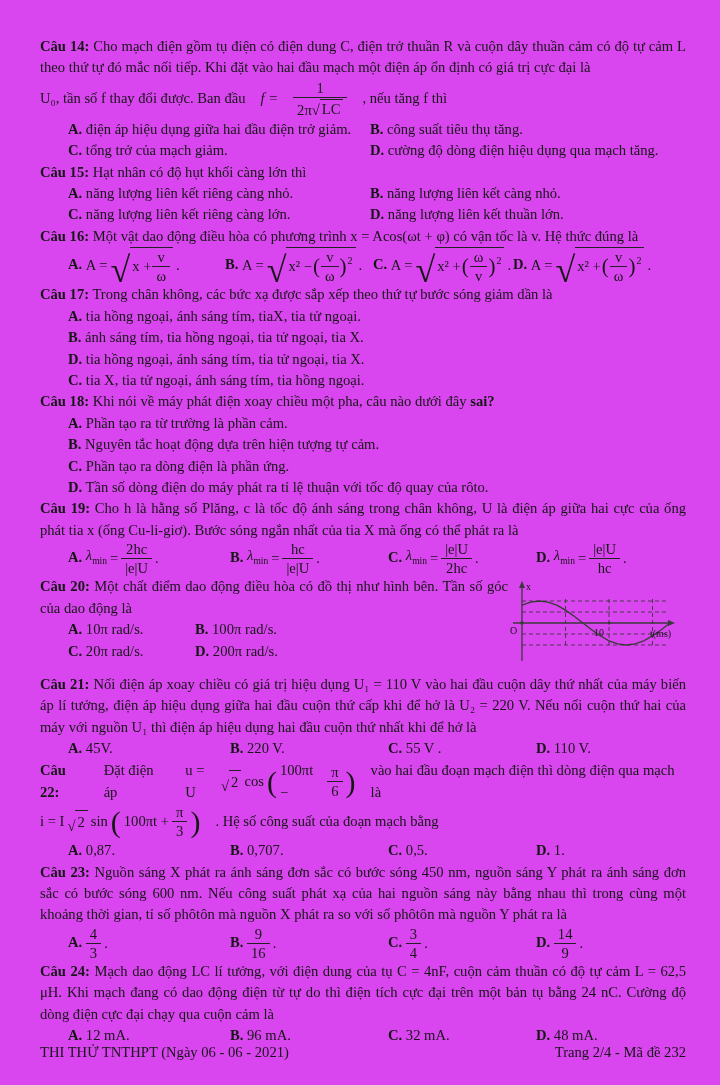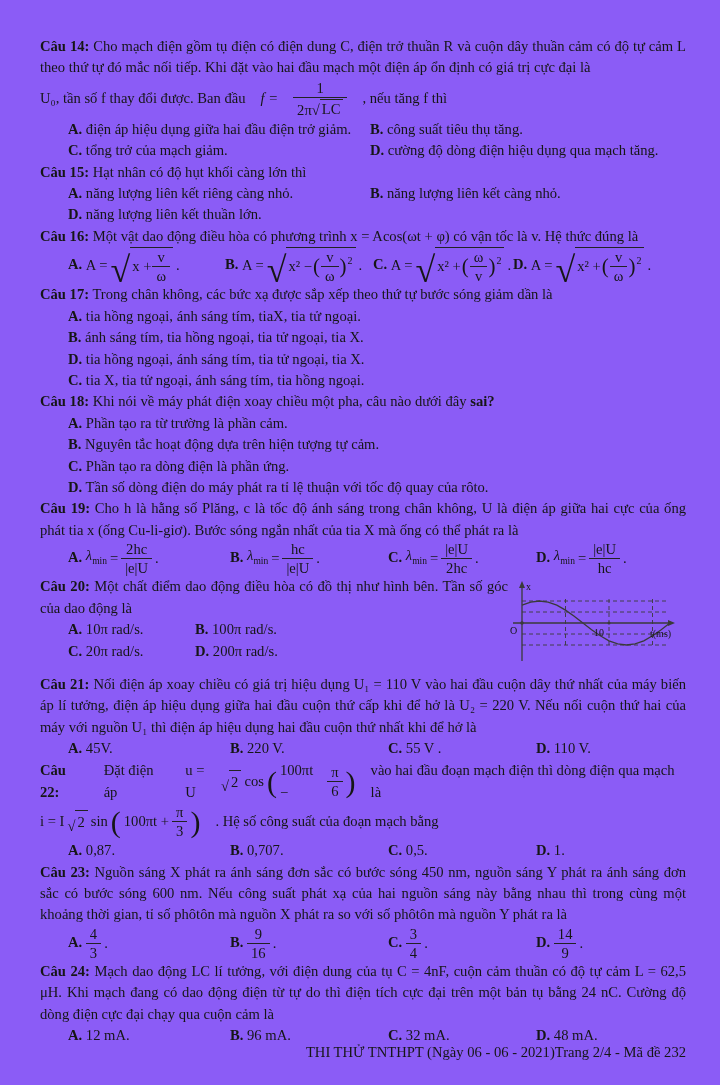--- a/index.html
+++ b/index.html
@@ -1,19 +1,19 @@
 <!DOCTYPE html>
 <html><head>
 <meta charset="utf-8">
 <style>
   * { box-sizing:border-box; margin:0; padding:0; }
   html,body { background:#ffffff; }
   body { width:720px; height:1085px; }
   .page {
-    position:relative; width:720px; height:1085px; background:#8b5cf6;
+    position:relative; width:720px; height:1085px; background:#d946ef;
     font-family:"Liberation Serif","DejaVu Serif",serif;
     font-size:14.6px; line-height:21.4px; color:#161616;
     padding:36px 34px 0 40px; overflow:hidden;
   }
   .q { margin:0; }
   .stem { text-align:justify; }
   .qlabel { font-weight:bold; }
   .opts { padding-left:28px; display:grid; }
   .c2  { grid-template-columns:302px 1fr; }
   .c2n { grid-template-columns:127px 1fr; }
@@ -38,21 +38,21 @@
   .supn { font-size:10px; align-self:flex-start; margin-top:1px; }
   sub { font-size:9.5px; }
   .mexp { display:inline-flex; align-items:center; gap:3px; vertical-align:middle; }
   .q20wrap { display:flex; }
   .q20left { width:468px; }
   .q20right { flex:1; padding-top:3px; }
   .graph line, .graph polyline { stroke:#3a3a3a; fill:none; }
   .graph .dash { stroke-dasharray:4 3; stroke-width:0.9; }
   .graph .ax { stroke-width:1.3; }
   .graph text { font-family:"Liberation Serif",serif; font-size:10px; fill:#161616; }
-  .footer { position:absolute; left:40px; right:34px; top:1042px; display:flex; justify-content:flex-end; }
+  .footer { position:absolute; left:40px; right:34px; top:1042px; display:flex; justify-content:space-between; }
   .footer b { font-weight:normal; }
 </style>
 </head>
 <body>
 
 <div class="page">
 
   <div class="q">
     <p class="stem"><b class="qlabel">Câu 14:</b> <span>Cho mạch điện gồm tụ điện có điện dung C, điện trở thuần R và cuộn dây thuần cảm có độ tự cảm L theo thứ tự đó mắc nối tiếp. Khi đặt vào hai đầu mạch một điện áp  ổn định có giá trị cực đại là</span></p>
     <div class="fl">
@@ -73,20 +73,21 @@
       <span class="opt"><b>C.</b> <span>tổng trở của mạch giảm.</span></span>
       <span class="opt"><b>D.</b> <span>cường độ dòng điện hiệu dụng qua mạch tăng.</span></span>
     </div>
   </div>
 
   <div class="q">
     <p class="stem"><b class="qlabel">Câu 15:</b> <span>Hạt nhân có độ hụt khối càng lớn thì</span></p>
     <div class="opts c2">
       <span class="opt"><b>A.</b> <span>năng lượng liên kết riêng càng nhỏ.</span></span>
       <span class="opt"><b>B.</b> <span>năng lượng liên kết càng nhỏ.</span></span>
+      <span class="opt"><b>C.</b> <span>năng lượng liên kết riêng càng lớn.</span></span>
       <span class="opt"><b>D.</b> <span>năng lượng liên kết thuần lớn.</span></span>
     </div>
   </div>
 
   <div class="q">
     <p class="stem"><b class="qlabel">Câu 16:</b> <span>Một vật dao động điều hòa có phương trình</span> <span>x = Acos(ωt + φ)</span> <span>có vận tốc là v. Hệ thức đúng là</span></p>
     <div class="opts c4m">
       <span class="opt"><b>A.</b>
         <span class="mexp">
             <span>A =</span>

